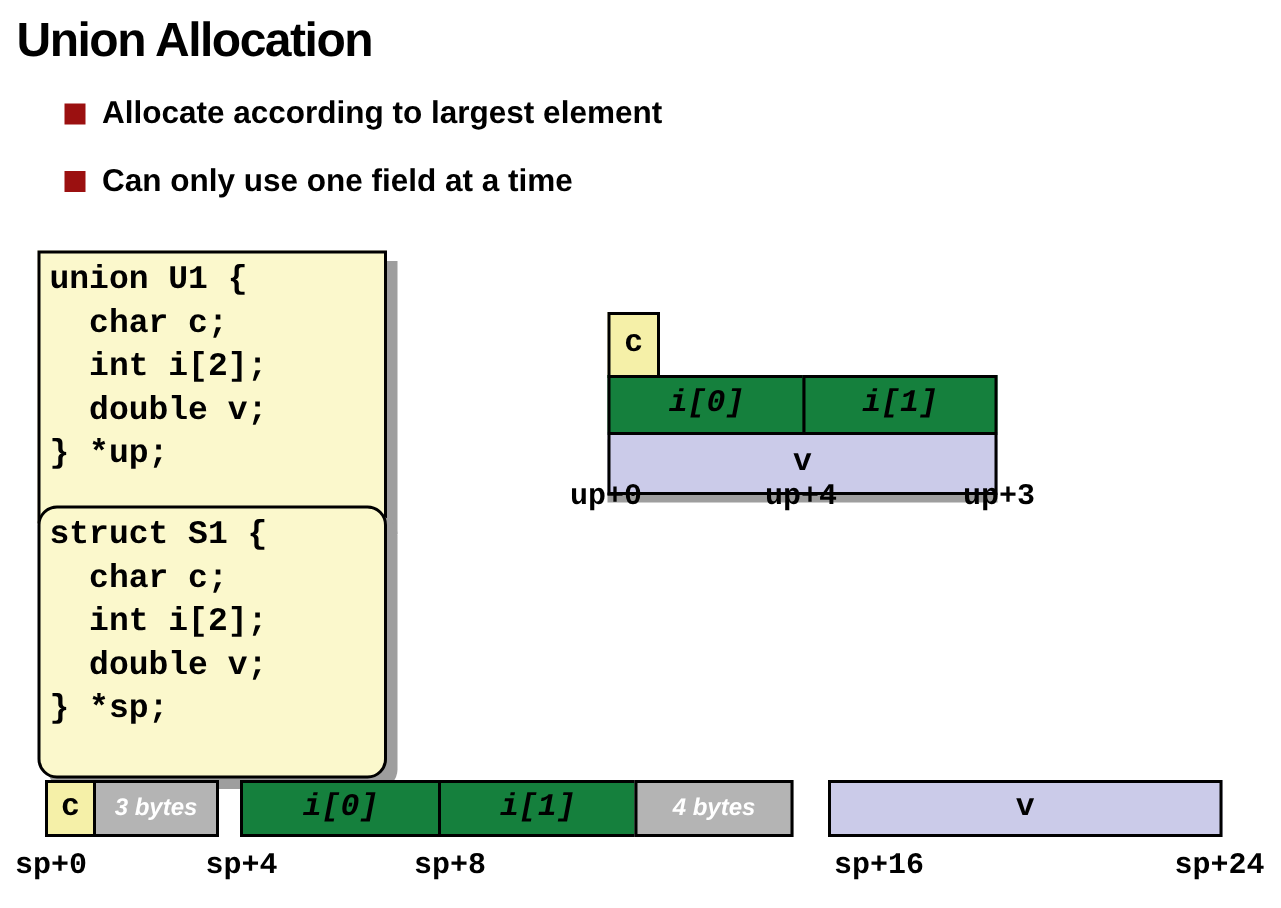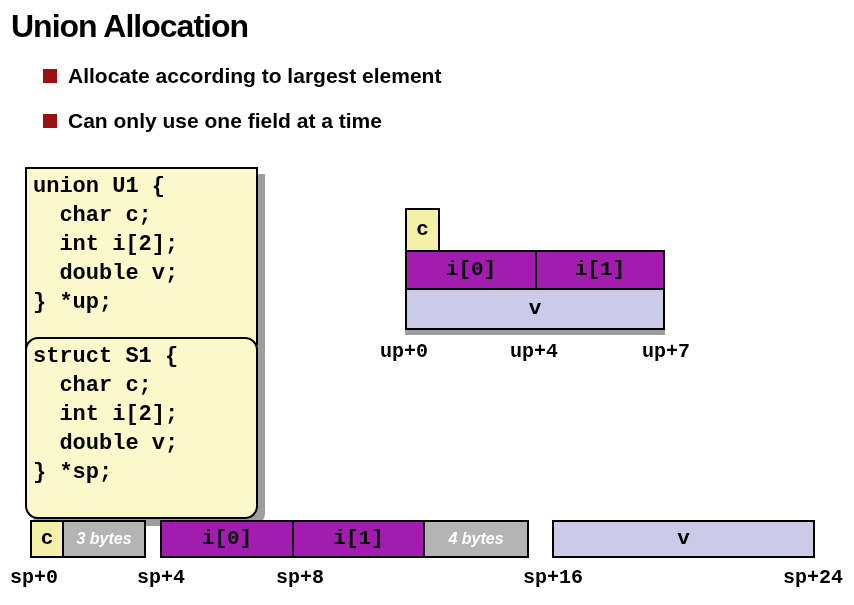--- a/index.html
+++ b/index.html
@@ -29,21 +29,21 @@
   }
   .codebox.union{top:167px;}
   .codebox.struct{top:337px;border-radius:13px;}
   
   .cell{
     position:absolute;box-sizing:border-box;border:2px solid #000;
     font-family:"Liberation Mono",monospace;font-weight:700;font-size:21px;
     color:#000;text-align:center;
   }
   .fill-char{background:#F5F0A8;}
-  .fill-int{background:#a21caf;}
+  .fill-int{background:#15803d;font-style:italic;}
   .fill-dbl{background:#CBCBE9;}
   .fill-pad{background:#B4B4B4;}
   .pad-label{
     font-family:"Liberation Sans",sans-serif;font-style:italic;
     font-weight:700;font-size:16px;color:#fff;
   }
   
   .u-c {left:405px;top:208px;width:35px;height:44px;line-height:40px;}
   .u-i0{left:405px;top:250px;width:132px;height:40px;line-height:36px;}
   .u-i1{left:535px;top:250px;width:130px;height:40px;line-height:36px;}
@@ -56,24 +56,24 @@
   .s2{left:130px;width:134px;}
   .s3{left:262px;width:133px;}
   .s4{left:393px;width:106px;line-height:34px;}
   .s5{left:522px;width:263px;}
   
   .offlabel{
     position:absolute;transform:translateX(-50%);
     font-family:"Liberation Mono",monospace;font-weight:700;font-size:20px;
     color:#000;white-space:nowrap;
   }
-  .uplabels .offlabel{top:340px;}
+  .uplabels .offlabel{top:320px;}
   .up0{left:404px;} .up4{left:534px;} .up8{left:666px;}
   .splabels .offlabel{top:566px;}
-  .sp0{left:34px;} .sp4{left:161px;} .sp8{left:300px;} .sp16{left:553px;} .sp24{left:813px;}
+  .sp0{left:34px;} .sp4{left:161px;} .sp8{left:300px;} .sp16{left:586px;} .sp24{left:813px;}
 </style>
 </head>
 <body>
 
 <div class="slide">
 
   <h1 class="title">Union Allocation</h1>
 
   <div class="bullet bullet1">
     <span class="sq"></span>
@@ -96,21 +96,21 @@
 } *sp;</pre>
 
   <div>
     <div class="cell fill-char u-c">c</div>
     <div class="cell fill-int u-i0">i[0]</div>
     <div class="cell fill-int u-i1">i[1]</div>
     <div class="cell fill-dbl u-v">v</div>
     <div class="uplabels">
       <span class="offlabel up0">up+0</span>
       <span class="offlabel up4">up+4</span>
-      <span class="offlabel up8">up+7</span>
+      <span class="offlabel up8">up+3</span>
     </div>
   </div>
 
   <div>
     <div class="s-row">
       <div class="cell fill-char s0">c</div>
       <div class="cell fill-pad s1 pad-label">3 bytes</div>
       <div class="cell fill-int s2">i[0]</div>
       <div class="cell fill-int s3">i[1]</div>
       <div class="cell fill-pad s4 pad-label">4 bytes</div>

